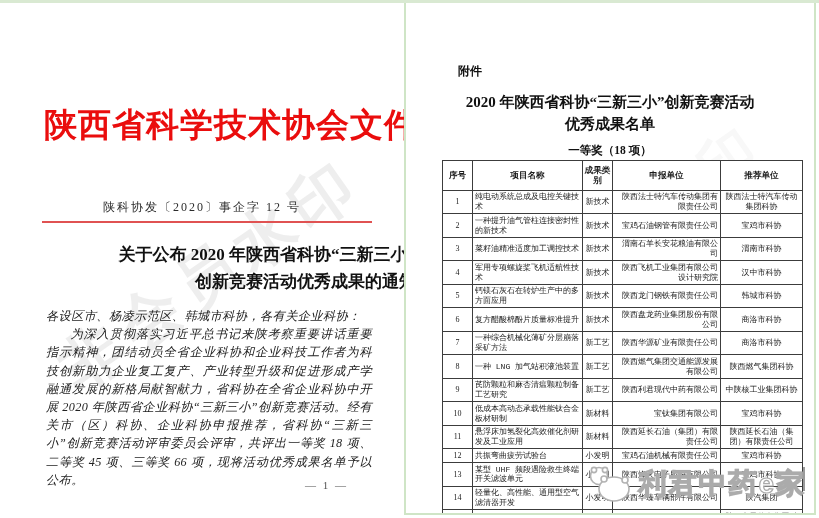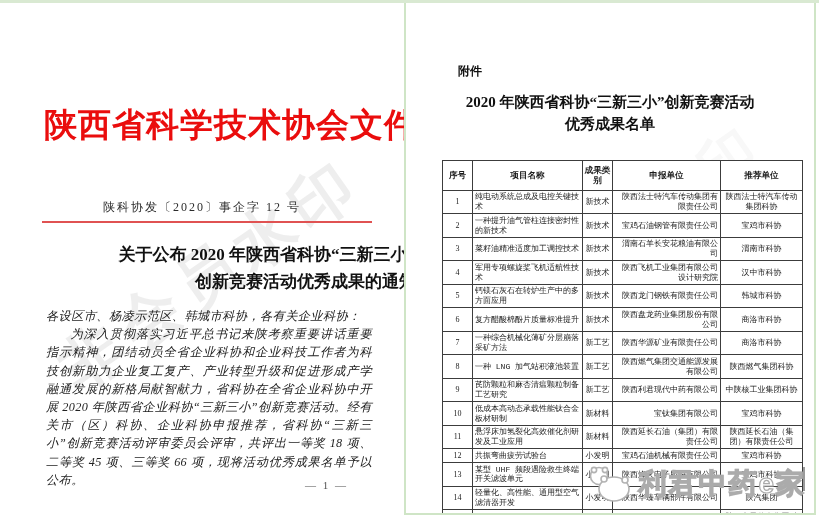--- a/index.html
+++ b/index.html
@@ -117,20 +117,21 @@
   <div class="page-number">— 1 —</div>
 </div>
 
 <div class="right-page">
   <div class="wm-right">非会员水印</div>
   <div class="attachment-label">附件</div>
   <div class="rp-title">
     <div>2020 年陕西省科协“三新三小”创新竞赛活动</div>
     <div>优秀成果名单</div>
   </div>
+  <div class="section-label">一等奖（18 项）</div>
 
   <table class="awards-table">
     <colgroup>
       <col style="width:30px">
         <col style="width:110px">
         <col style="width:30px">
         <col style="width:108px">
         <col style="width:82px">
     </colgroup>
     <thead>

